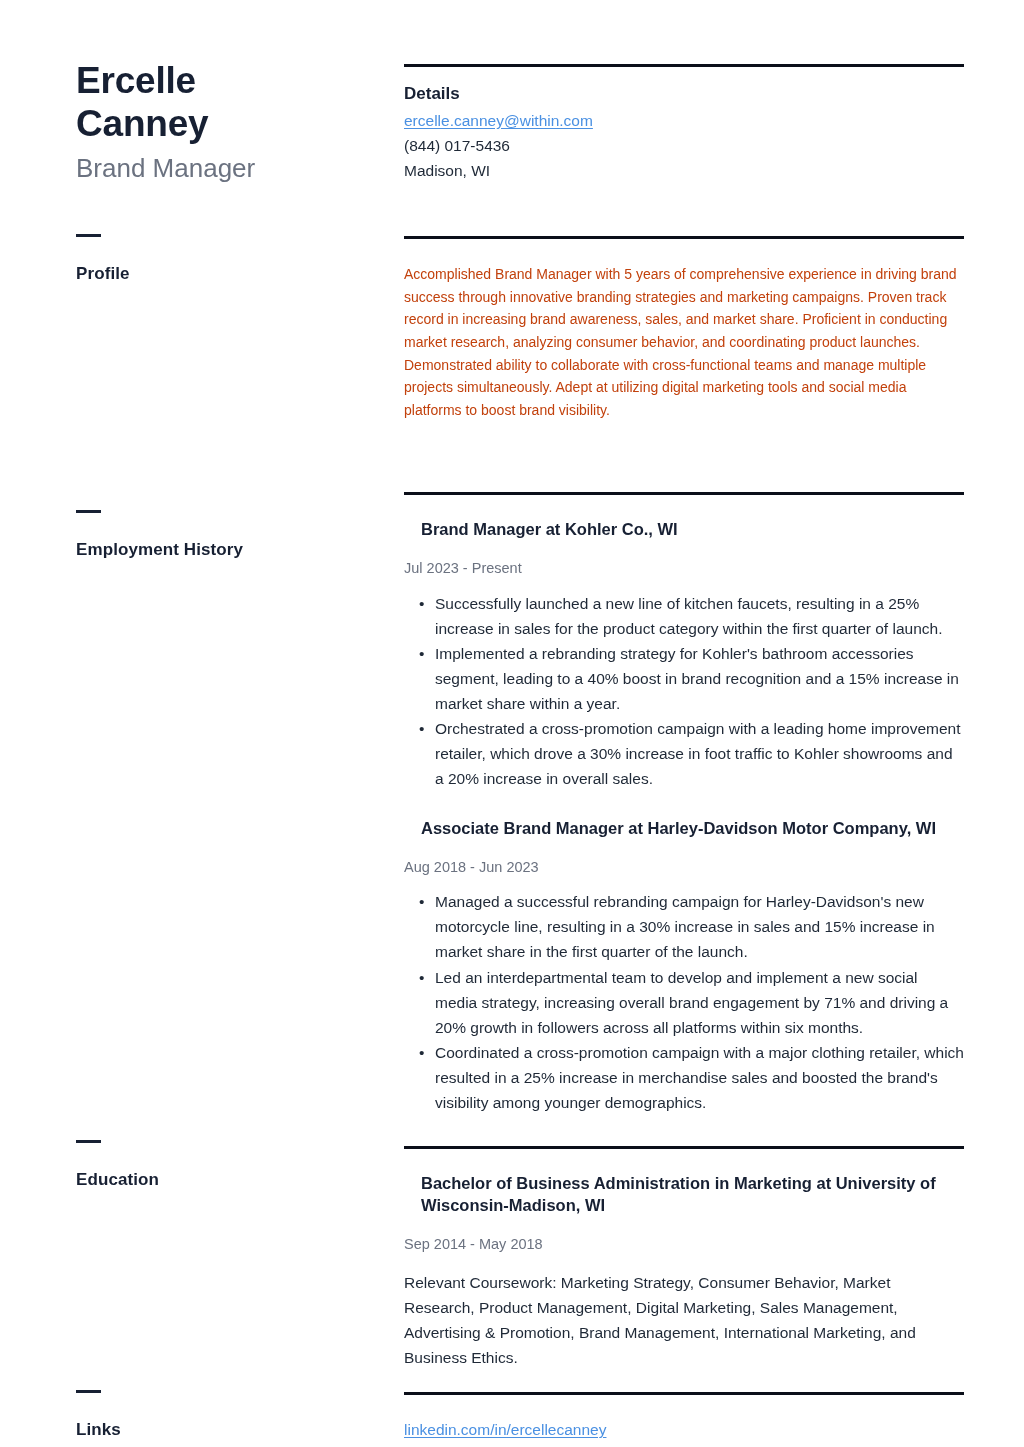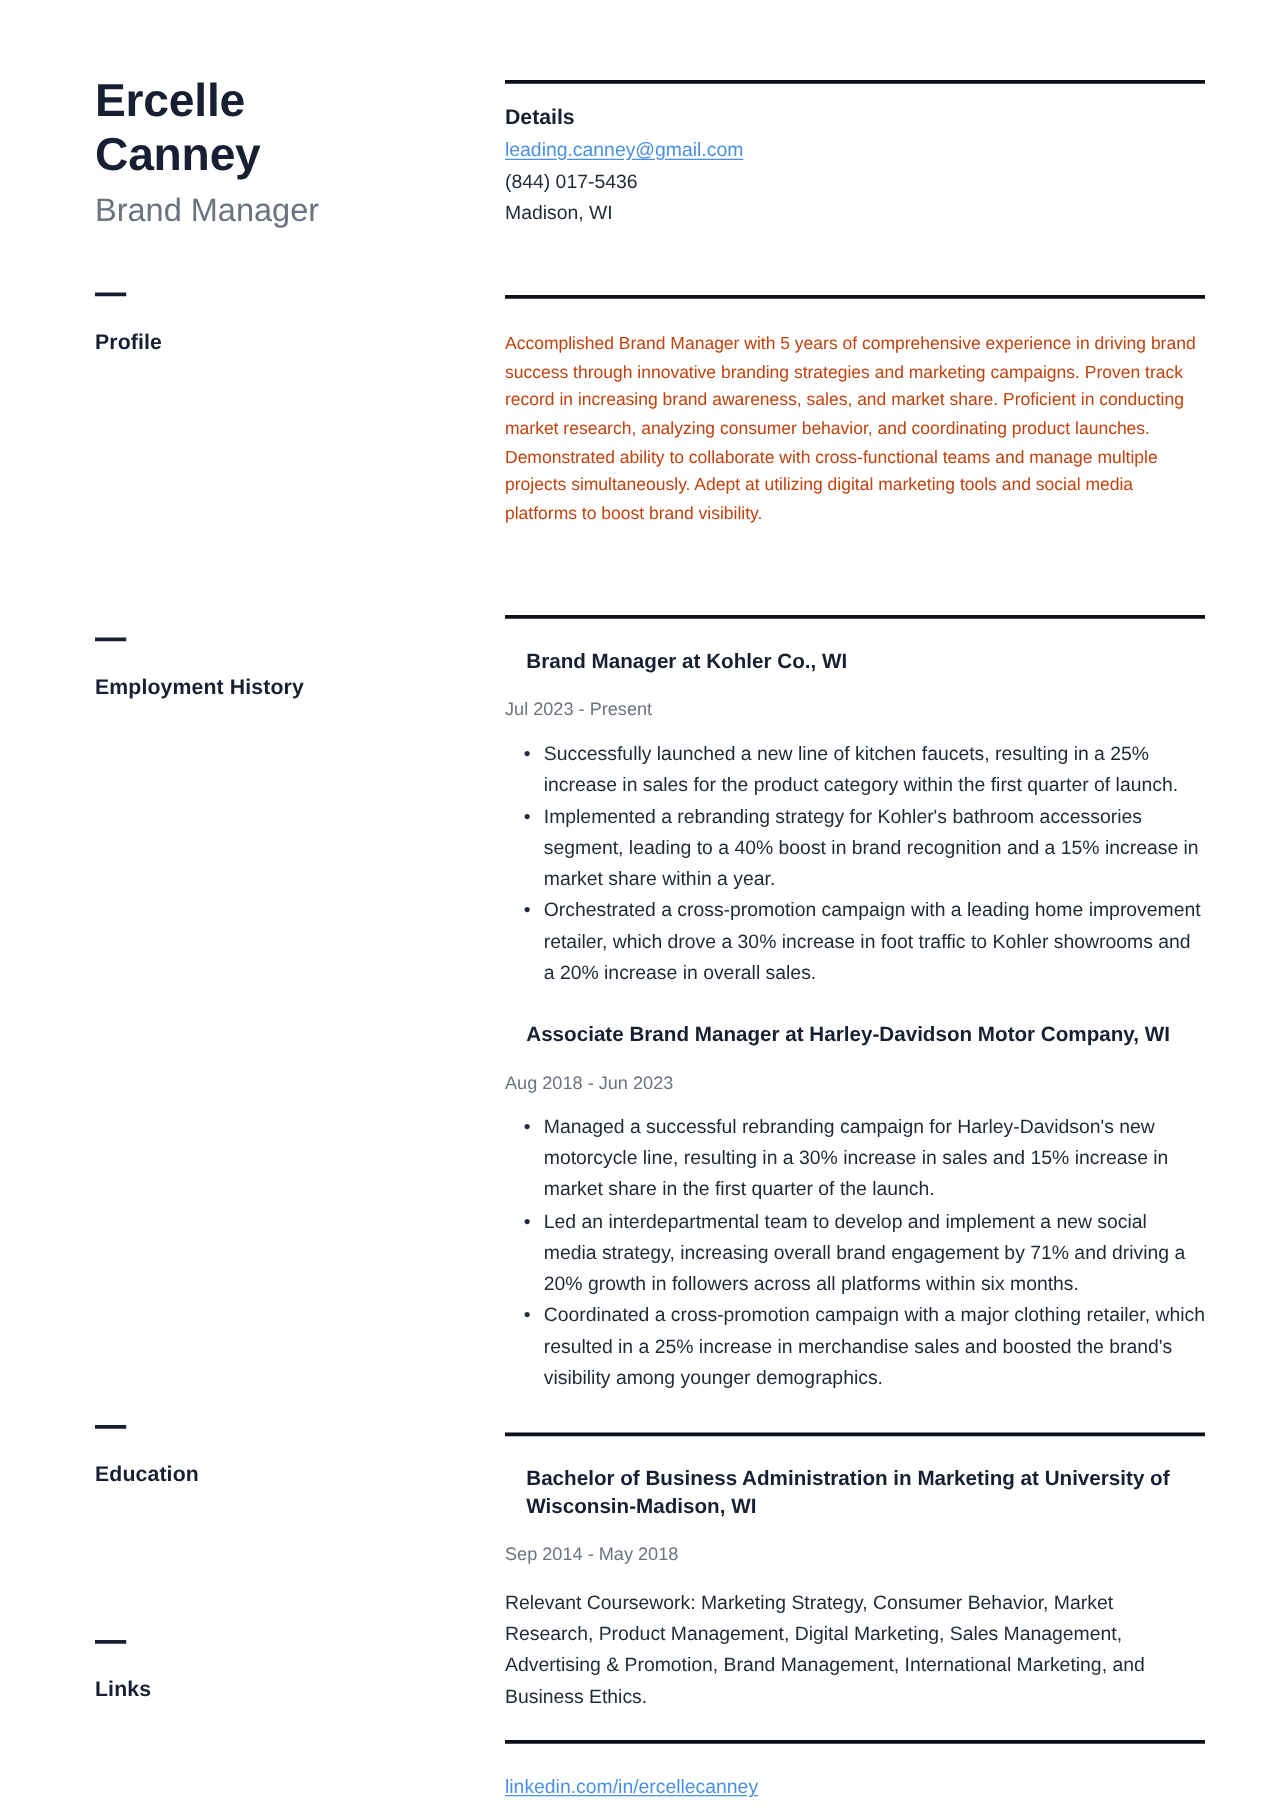--- a/index.html
+++ b/index.html
@@ -162,21 +162,21 @@
 
   <div class="header">
     <h1 class="name">Ercelle
 Canney</h1>
     <div class="job-title">Brand Manager</div>
   </div>
 
   <div class="right-col" style="top:64px;">
     <span class="rule"></span>
     <div class="details-head">Details</div>
-    <a class="link" href="#">leading.canney@gmail.com</a>
+    <a class="link" href="#">ercelle.canney@within.com</a>
     <div class="detail-line">(844) 017-5436</div>
     <div class="detail-line">Madison, WI</div>
   </div>
 
   <div class="side-label" style="top:234px;">
     <span class="dash"></span>
     <span class="label-text">Profile</span>
   </div>
   <div class="right-col" style="top:236px;">
     <span class="rule"></span>
@@ -217,21 +217,21 @@
   </div>
   <div class="right-col" style="top:1146px;">
     <span class="rule"></span>
     <div class="entry" style="margin-top:24px;">
       <div class="entry-title">Bachelor of Business Administration in Marketing at University of Wisconsin-Madison, WI</div>
       <div class="entry-date">Sep 2014 - May 2018</div>
       <p class="edu-note">Relevant Coursework: Marketing Strategy, Consumer Behavior, Market Research, Product Management, Digital Marketing, Sales Management, Advertising &amp; Promotion, Brand Management, International Marketing, and Business Ethics.</p>
     </div>
   </div>
 
-  <div class="side-label" style="top:1312px;">
+  <div class="side-label" style="top:1390px;">
     <span class="dash"></span>
     <span class="label-text">Links</span>
   </div>
   <div class="right-col" style="top:1392px;">
     <span class="rule"></span>
     <a class="link" href="#" style="margin-top:22px;">linkedin.com/in/ercellecanney</a>
   </div>
 
 </div>
 

